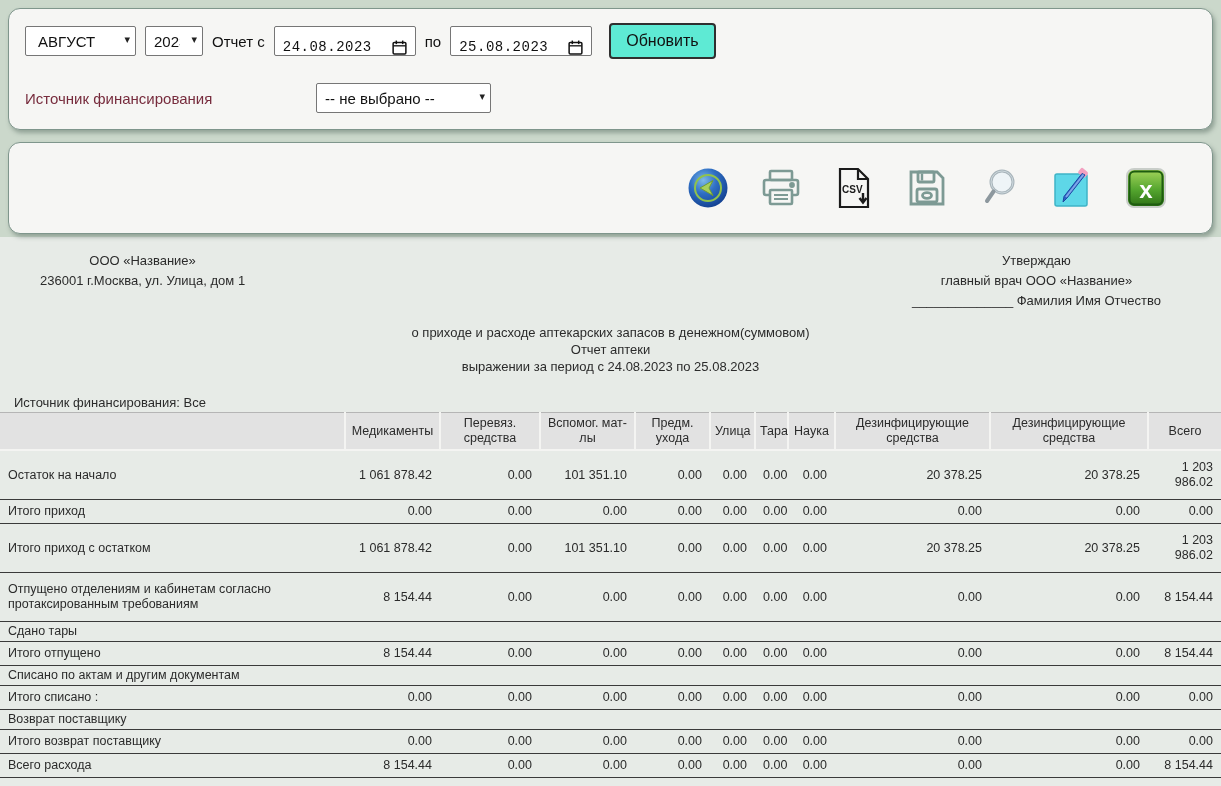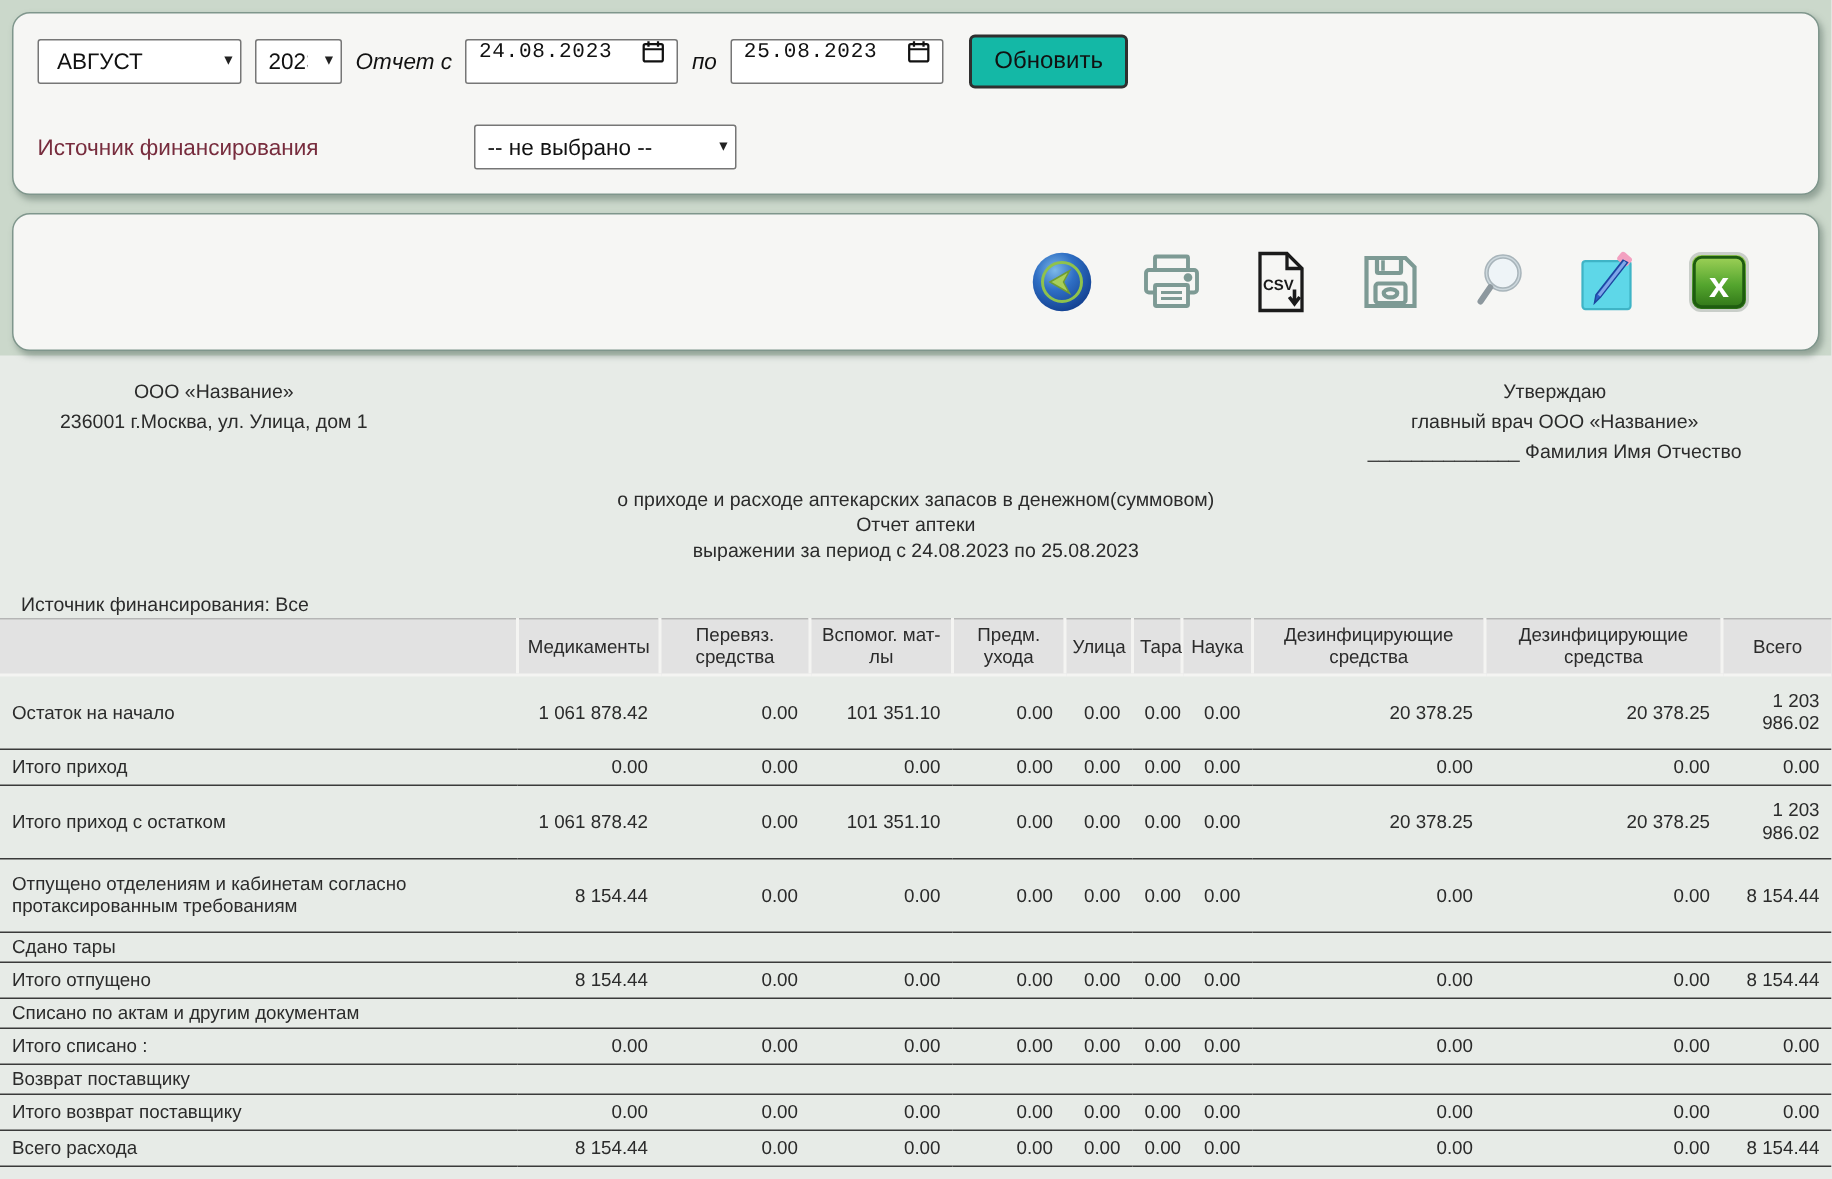--- a/index.html
+++ b/index.html
@@ -15,52 +15,52 @@
   .top-region { background:#cbd8cb; padding:8px 8px 3px 8px; }
   .panel {
     background:#f6f6f4;
     border:1px solid #7f968c;
     border-radius:12px;
     box-shadow:2px 3px 4px rgba(90,110,100,.5);
   }
   .filter-panel { padding:14px 16px 16px 16px; margin-bottom:12px; }
   .filter-row1 { display:flex; align-items:center; gap:9px; }
   .filter-row2 { display:flex; align-items:center; margin-top:24px; }
-  .lbl { font-size:15px; color:#111;font-style:italic; }
+  .lbl { font-size:15px; color:#111; }
   .lbl-maroon { font-size:15px; color:#772c3d; width:291px; }
   .sel-wrap { position:relative; display:inline-block; }
   .sel-wrap select {
     appearance:none; -webkit-appearance:none;
     font-family:"Liberation Sans", sans-serif;
     font-size:15px; color:#111;
     background:#fff; border:1px solid #767676; border-radius:2px;
     padding:4px 22px 4px 8px; height:30px;
   }
   .sel-wrap .chev {
     position:absolute; right:6px; top:50%; transform:translateY(-58%);
     font-size:11px; color:#222; pointer-events:none;
   }
-  .sel-month select { width:136px;padding-left:12px; }
+  .sel-month select { width:111px;padding-left:12px; }
   .sel-year select { width:58px; }
   .sel-funding select { width:175px; }
   .date-input {
-    display:flex; align-items:flex-start; justify-content:space-between;
+    display:flex; align-items:flex-end; justify-content:space-between;
     width:142px; height:30px;
     background:#fff; border:1px solid #767676; border-radius:2px;
     padding:0 8px; cursor:text;
   }
   .date-input .dval {
     font-family:"Liberation Mono","DejaVu Sans Mono",monospace;
     font-size:14px; letter-spacing:.5px; color:#111;
   }
   .refresh-btn {
     margin-left:8px;
     font-family:"Liberation Sans", sans-serif;
     font-size:16px; color:#111;
-    background:#14b8a6; border:2px solid #2f2f2f; border-radius:4px;
+    background:#5eead4; border:2px solid #2f2f2f; border-radius:4px;
     padding:7px 15px; cursor:pointer;
   }
   
   .toolbar-panel {
     height:92px; display:flex; align-items:center; justify-content:flex-end;
     gap:29px; padding-right:44px;
   }
   .tool { width:44px; height:44px; display:flex; align-items:center; justify-content:center; cursor:pointer; }
   
   .doc { padding:10px 0 0 0; font-size:13px; color:#2b2b2b; }

